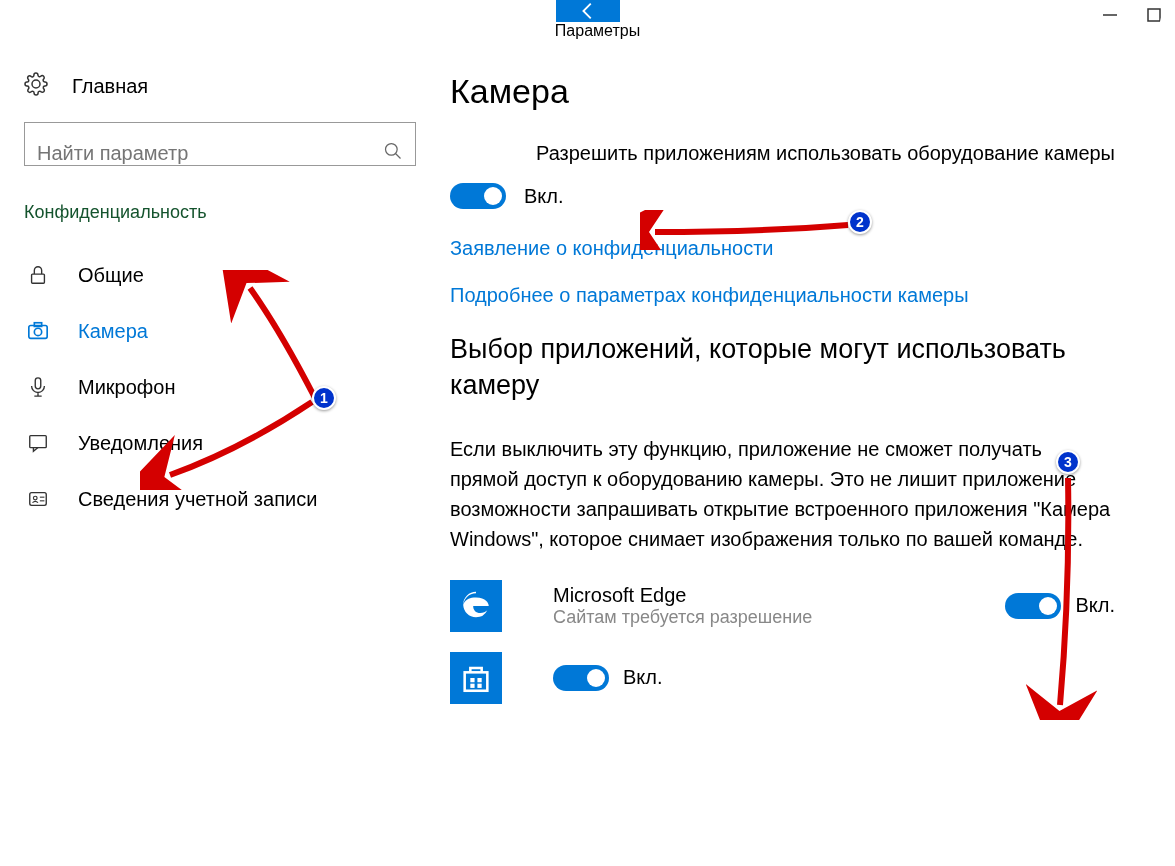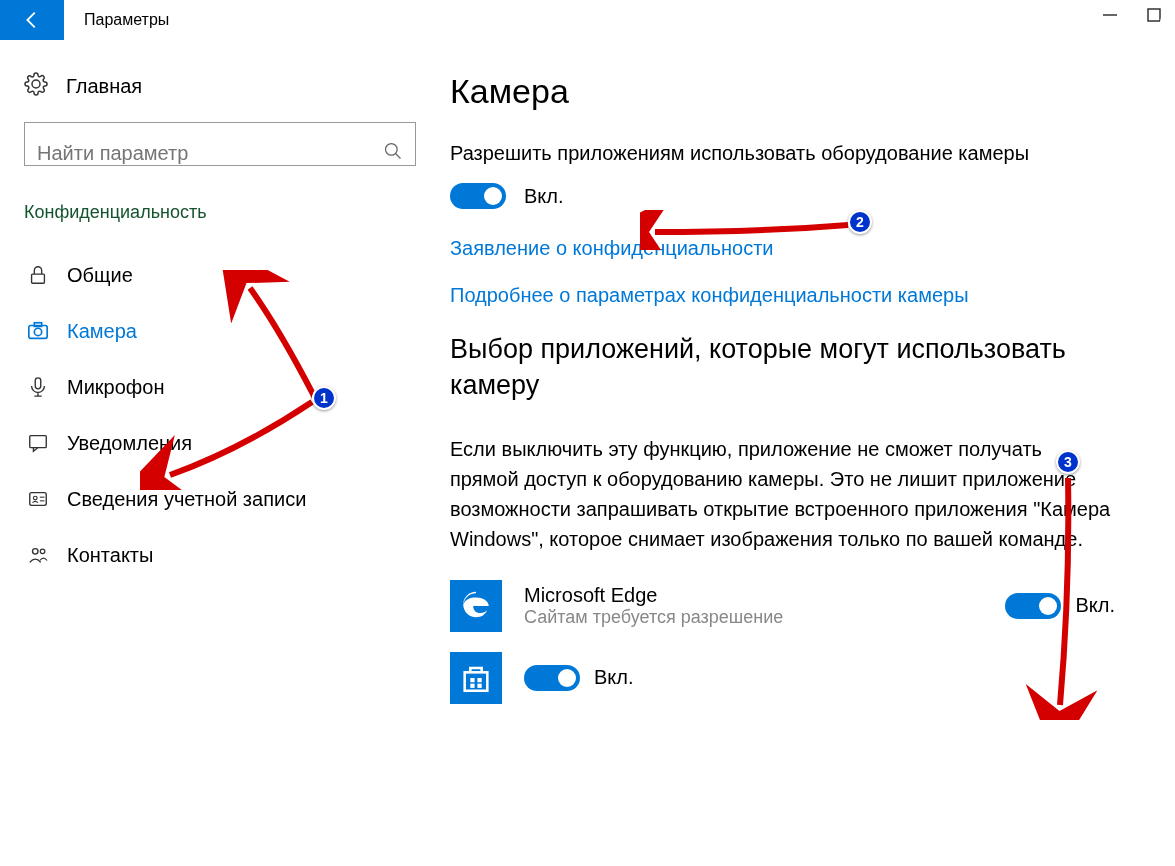--- a/index.html
+++ b/index.html
@@ -1,49 +1,49 @@
 <!DOCTYPE html>
 <html><head>
 <meta charset="utf-8">
 <style>
 * { margin: 0; padding: 0; box-sizing: border-box; font-family: "Segoe UI", Tahoma, sans-serif; }
 body { background: #fff; width: 1175px; height: 866px; overflow: hidden; position: relative; }
 
-.titlebar { height: 40px; display: flex; align-items: center; background: #fff; position: relative; }
+.titlebar { height: 40px; display: flex; align-items: center; background: #fff; position: relative; flex-direction: column; }
 .back-btn { width: 64px; height: 40px; background: #0078d7; display: flex; align-items: center; justify-content: center; cursor: pointer; }
 .back-btn svg { width: 22px; height: 22px; }
 .title { margin-left: 20px; font-size: 16px; color: #000; }
 .winctrls { position: absolute; right: 12px; top: 6px; display: flex; gap: 26px; }
 .winctrls .ctrl { width: 18px; height: 18px; display: flex; align-items: center; justify-content: center; cursor: pointer; }
 
 .layout { display: flex; height: calc(100% - 40px); }
 
 .sidebar { width: 440px; padding: 24px 24px 0 24px; }
-.home-row { display: flex; align-items: center; gap: 18px; padding: 8px 0 22px 0; cursor: pointer; }
+.home-row { display: flex; align-items: center; gap: 24px; padding: 8px 0 22px 0; cursor: pointer; }
 .home-row .lbl { font-size: 20px; color: #000; }
 .search { border: 1px solid #999; height: 44px; display: flex; align-items: flex-end; padding: 0 12px; margin-bottom: 36px; }
 .search input { flex: 1; border: none; outline: none; font-size: 20px; color: #666; background: transparent; }
 .section-label { font-size: 18px; color: #14532d; margin-bottom: 24px; }
-.nav-item { display: flex; align-items: center; gap: 15px; padding: 14px 0; cursor: pointer; }
+.nav-item { display: flex; align-items: center; gap: 26px; padding: 14px 0; cursor: pointer; }
 .nav-item .ico { width: 28px; height: 28px; display: flex; align-items: center; justify-content: center; color: #333; }
 .nav-item .lbl { font-size: 20px; color: #000; }
 .nav-item.active .ico { color: #0078d7; }
 .nav-item.active .lbl { color: #0078d7; }
 
 .content { flex: 1; padding: 32px 60px 0 10px; }
 .page-title { font-size: 34px; font-weight: 400; color: #000; margin-bottom: 28px; }
-.setting-label { font-size: 20px; color: #000; line-height: 1.4; margin-bottom: 16px; }
+.setting-label { font-size: 20px; color: #000; line-height: 1.4; margin-bottom: 16px; text-align: right; }
 .toggle-row { display: flex; align-items: center; gap: 18px; margin-bottom: 28px; }
 .toggle { width: 56px; height: 26px; border-radius: 13px; background: #0078d7; position: relative; cursor: pointer; }
 .toggle .knob { width: 18px; height: 18px; border-radius: 50%; background: #fff; position: absolute; right: 4px; top: 4px; }
 .toggle-status { font-size: 20px; color: #000; }
 .link { color: #0078d7; font-size: 20px; display: block; margin-bottom: 24px; cursor: pointer; }
 .sub-heading { font-size: 27px; font-weight: 400; color: #000; line-height: 1.35; margin: 24px 0 30px 0; }
 .description { font-size: 20px; color: #000; line-height: 1.5; margin-bottom: 26px; }
-.app-row { display: flex; align-items: center; margin-bottom: 20px; }
+.app-row { display: flex; align-items: center; margin-bottom: 20px; gap: 29px; }
 .app-icon { width: 52px; height: 52px; background: #0078d7; display: flex; align-items: center; justify-content: center; color: #fff; margin-right: 22px; }
 .app-info { flex: 1; }
 .app-name { font-size: 20px; color: #000; }
 .app-sub { font-size: 18px; color: #888; }
 .app-toggle-wrap { display: flex; align-items: center; gap: 14px; }
 .app-toggle-wrap .state { font-size: 20px; color: #000; }
 
 
 .badge { position: absolute; width: 24px; height: 24px; border-radius: 50%; background: #0033cc; border: 2px solid #fff; color: #fff; font-size: 14px; font-weight: bold; display: flex; align-items: center; justify-content: center; z-index: 50; box-shadow: 0 1px 3px rgba(0,0,0,0.4); }
 .arrow-svg { position: absolute; z-index: 40; pointer-events: none; }
@@ -140,31 +140,20 @@
       <span class="ico">
           <svg width="22" height="22" viewBox="0 0 24 24">
             <rect x="3" y="5" width="18" height="14" rx="2" stroke="currentColor" stroke-width="1.5" fill="none"></rect>
             <circle cx="9" cy="11" r="2" stroke="currentColor" stroke-width="1.3" fill="none"></circle>
             <path d="M6 16 q3 -3 6 0" stroke="currentColor" stroke-width="1.3" fill="none"></path>
             <line x1="14" y1="10" x2="19" y2="10" stroke="currentColor" stroke-width="1.2"></line>
             <line x1="14" y1="14" x2="19" y2="14" stroke="currentColor" stroke-width="1.2"></line>
           </svg>
         </span>
       <span class="lbl">Сведения учетной записи</span>
-    </div>
-    <div class="nav-item">
-      <span class="ico">
-          <svg width="22" height="22" viewBox="0 0 24 24">
-            <circle cx="9" cy="8" r="3" stroke="currentColor" stroke-width="1.5" fill="none"></circle>
-            <path d="M3 20 q6 -7 12 0" stroke="currentColor" stroke-width="1.5" fill="none"></path>
-            <circle cx="17" cy="8" r="2.5" stroke="currentColor" stroke-width="1.3" fill="none"></circle>
-            <path d="M14 18 q4 -5 8 0" stroke="currentColor" stroke-width="1.3" fill="none"></path>
-          </svg>
-        </span>
-      <span class="lbl">Контакты</span>
     </div>
   </div>
 
   <div class="content">
     <h1 class="page-title">Камера</h1>
     <div class="setting-label">Разрешить приложениям использовать оборудование камеры</div>
     <div class="toggle-row">
       <div class="toggle">
           <div class="knob"></div>
         </div>

